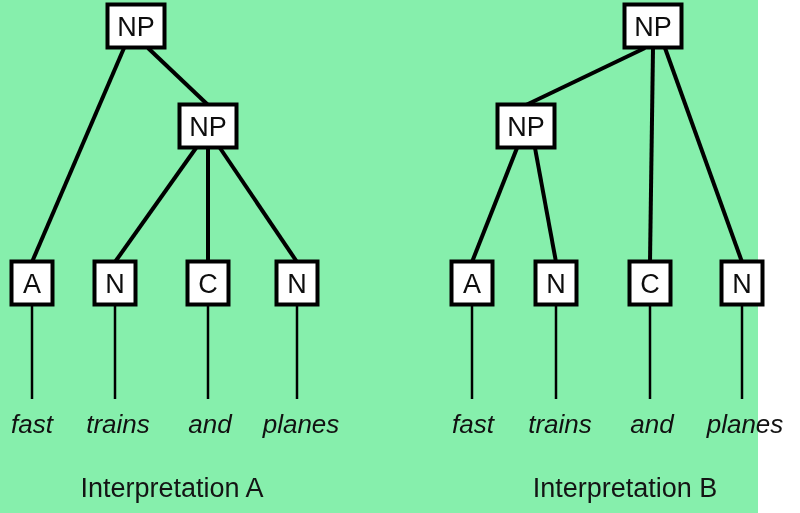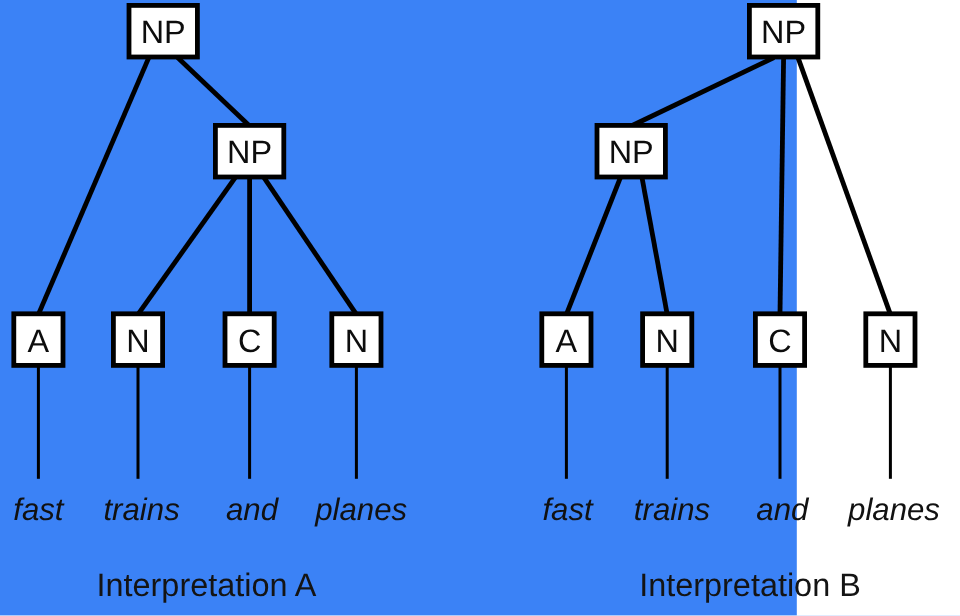--- a/index.html
+++ b/index.html
@@ -8,23 +8,23 @@
     background: #ffffff;
   }
   body {
     width: 800px;
     height: 513px;
     font-family: "Liberation Sans", sans-serif;
     overflow: hidden;
   }
   #figure {
     position: relative;
-    width: 664px;
+    width: 758px;
     height: 513px;
-    background: #3b82f6;
+    background: #86efac;
     text-align: right;
   }
   svg.tree-canvas {
     position: absolute;
     left: 0;
     top: 0;
     width: 800px;
     height: 513px;
     display: block;
   }

